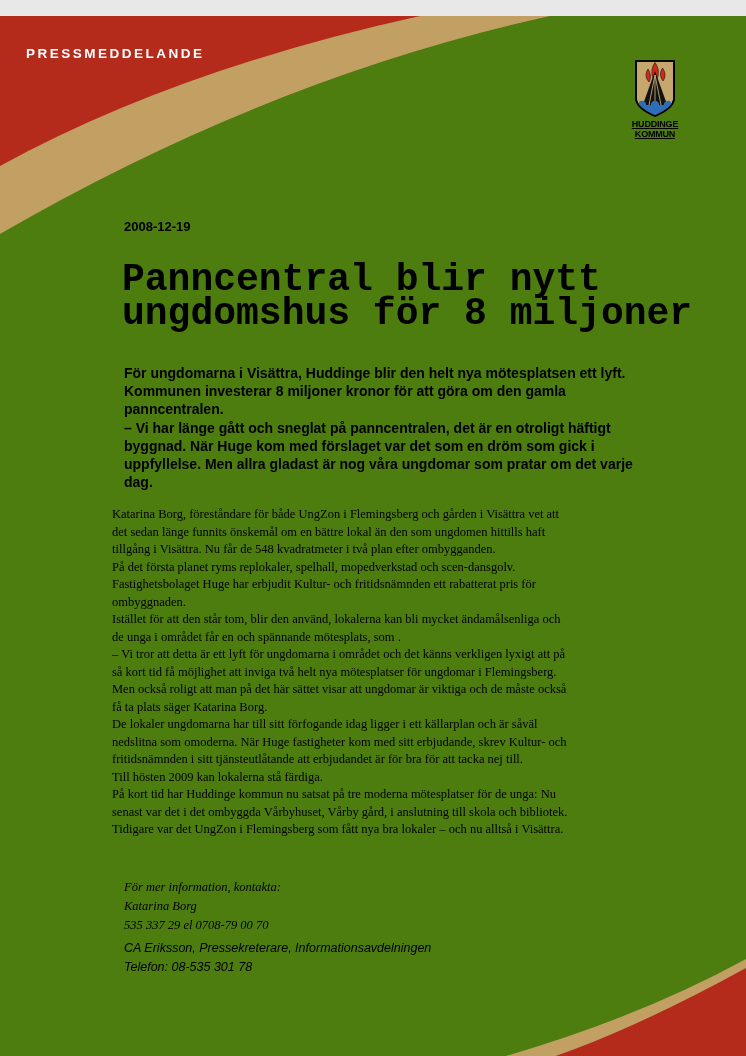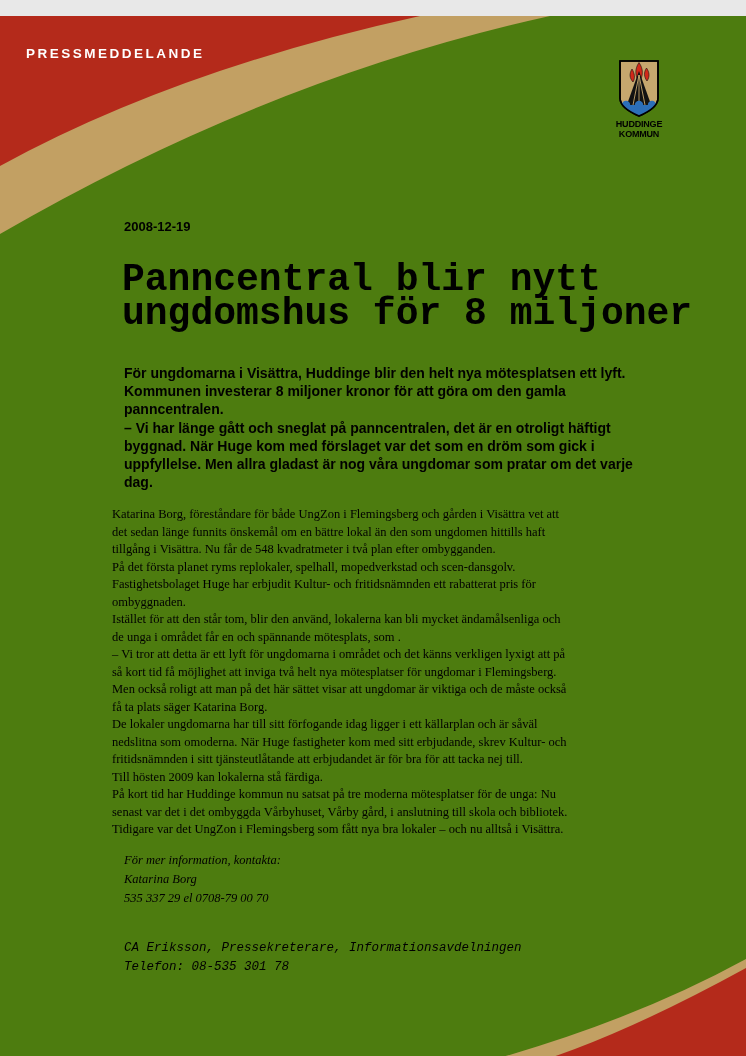--- a/index.html
+++ b/index.html
@@ -15,21 +15,21 @@
   .abs { position:absolute; }
   svg.deco { display:block; }
 
   .press-label {
     left:26px; top:30px;
     font-size:13.5px; font-weight:bold;
     letter-spacing:2.5px;
     color:#ffffff;
   }
 
-  .logo-block { left:612px; top:44px; width:54px; text-align:center; }
+  .logo-block { left:628px; top:44px; width:54px; text-align:center;text-decoration:underline; }
   .logo-block svg { display:block; margin:0 auto; }
   .logo-caption {
     margin-top:3px;
     font-size:9px; font-weight:bold; line-height:9.5px;
     letter-spacing:-0.2px;
     color:#000;
   }
 
   .doc-date {
     left:124px; top:203px;
@@ -46,29 +46,29 @@
     font-size:14px; font-weight:bold; line-height:18.2px;
     white-space:pre-line;
   }
   .doc-body {
     left:112px; top:490px; width:520px;
     font-family:"Liberation Serif", serif;
     font-size:12.5px; line-height:17.5px;
     white-space:pre-line;
   }
   .doc-contact {
-    left:124px; top:835px; width:420px;
+    left:124px; top:862px; width:420px;
     font-family:"Liberation Serif", serif;
     font-style:italic;
     font-size:12.5px; line-height:19px;
     white-space:pre-line;
   }
   .doc-signature {
     left:124px; top:923px; width:420px;
-    font-family:Liberation Mono, monospace;
+    font-family:Liberation Sans, sans-serif;
     font-style:italic;
     font-size:12.5px; line-height:19px;
     white-space:pre-line;
   }
 </style>
 </head>
 <body>
 
 <div class="page">
 

